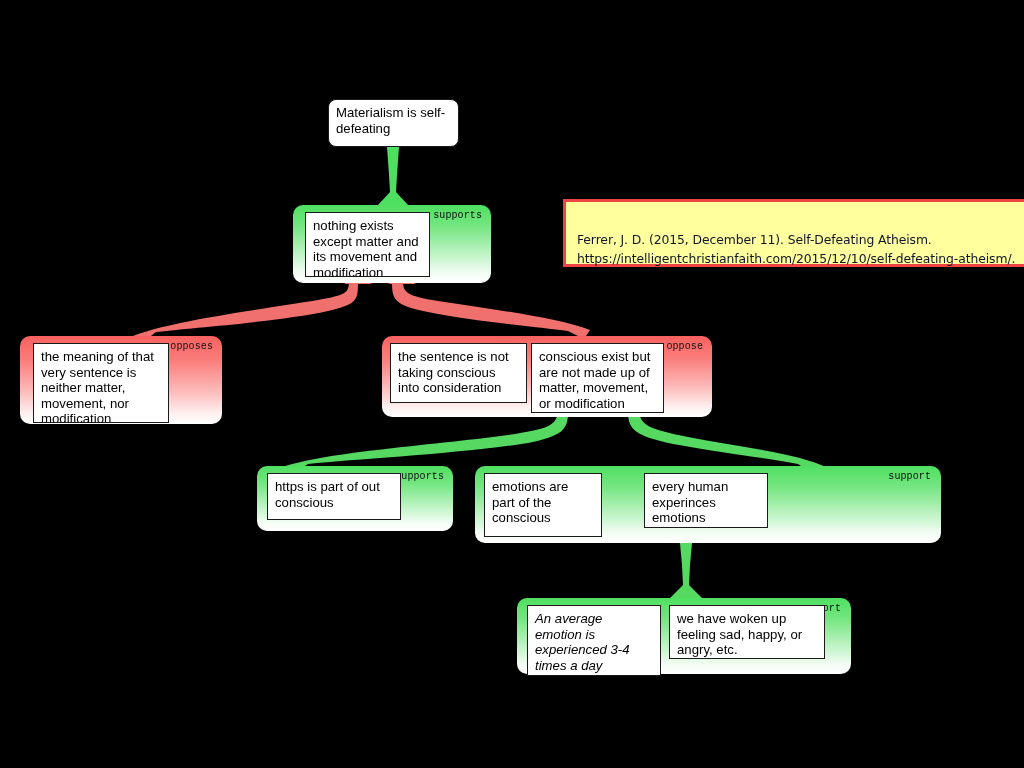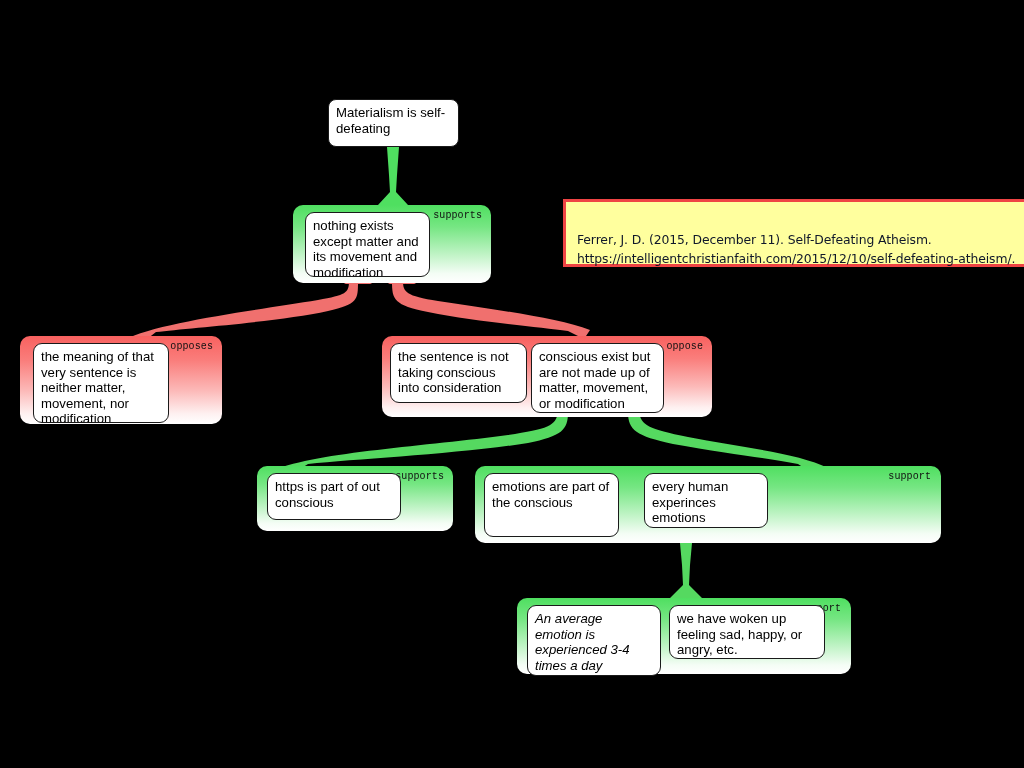--- a/index.html
+++ b/index.html
@@ -41,21 +41,21 @@
     color: #111111;
     font-family: Liberation Mono, monospace;
     letter-spacing: 0.1px;
     white-space: nowrap;
   }
   
   .claim {
     position: absolute;
     background: #ffffff;
     border: 1px solid #1a1a1a;
-    border-radius: 9px;
+    border-radius: 0;
     padding: 5px 7px 4px 7px;
     font-size: 13.2px;
     line-height: 15.6px;
     color: #000000;
     font-family: "Liberation Sans", sans-serif;
     overflow: hidden;
   }
   .claim.root {
     border-radius: 8px;
   }
@@ -149,21 +149,21 @@
   <div class="claim" style="left:503px; top:343px; width:133px; height:70px;">conscious exist but are not made up of matter, movement, or modification</div>
 
   <div class="group supports" style="left:229px; top:466px; width:196px; height:65px;">
     <span class="group-label" style="right:9px;">supports</span>
   </div>
   <div class="claim" style="left:239px; top:473px; width:134px; height:47px;">https is part of out conscious</div>
 
   <div class="group supports" style="left:447px; top:466px; width:466px; height:77px;">
     <span class="group-label" style="right:10px;">support</span>
   </div>
-  <div class="claim" style="left:456px; top:473px; width:135px; height:64px;">emotions are part of the conscious</div>
+  <div class="claim" style="left:456px; top:473px; width:118px; height:64px;">emotions are part of the conscious</div>
   <div class="claim" style="left:616px; top:473px; width:124px; height:55px;">every human experinces emotions</div>
 
   <div class="group supports" style="left:489px; top:598px; width:334px; height:76px;">
     <span class="group-label" style="right:10px;">support</span>
   </div>
   <div class="claim" style="left:499px; top:605px; width:134px; height:71px;font-style:italic;">An average emotion is experienced 3-4 times a day</div>
   <div class="claim" style="left:641px; top:605px; width:156px; height:54px;">we have woken up feeling sad, happy, or angry, etc.</div>
 
   <div id="citation" style="left:535px; top:199px; width:488px; height:68px;">
     <span>Ferrer, J. D. (2015, December 11). Self-Defeating Atheism.

